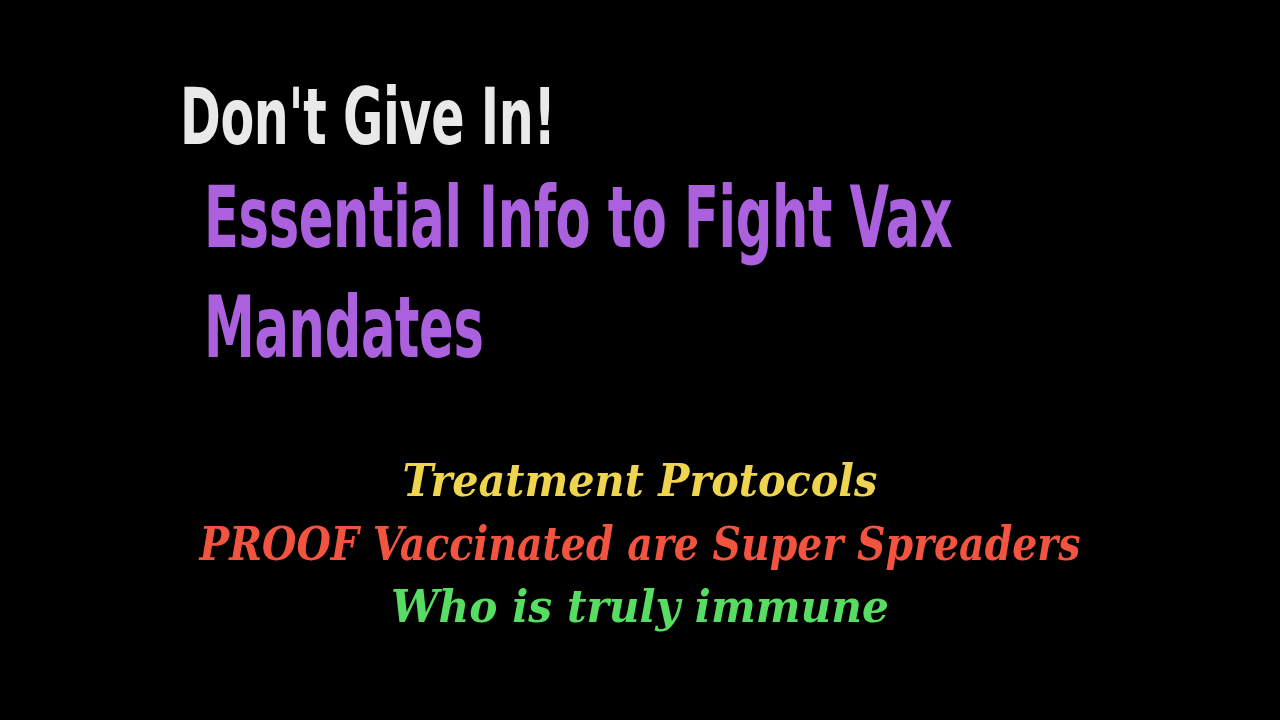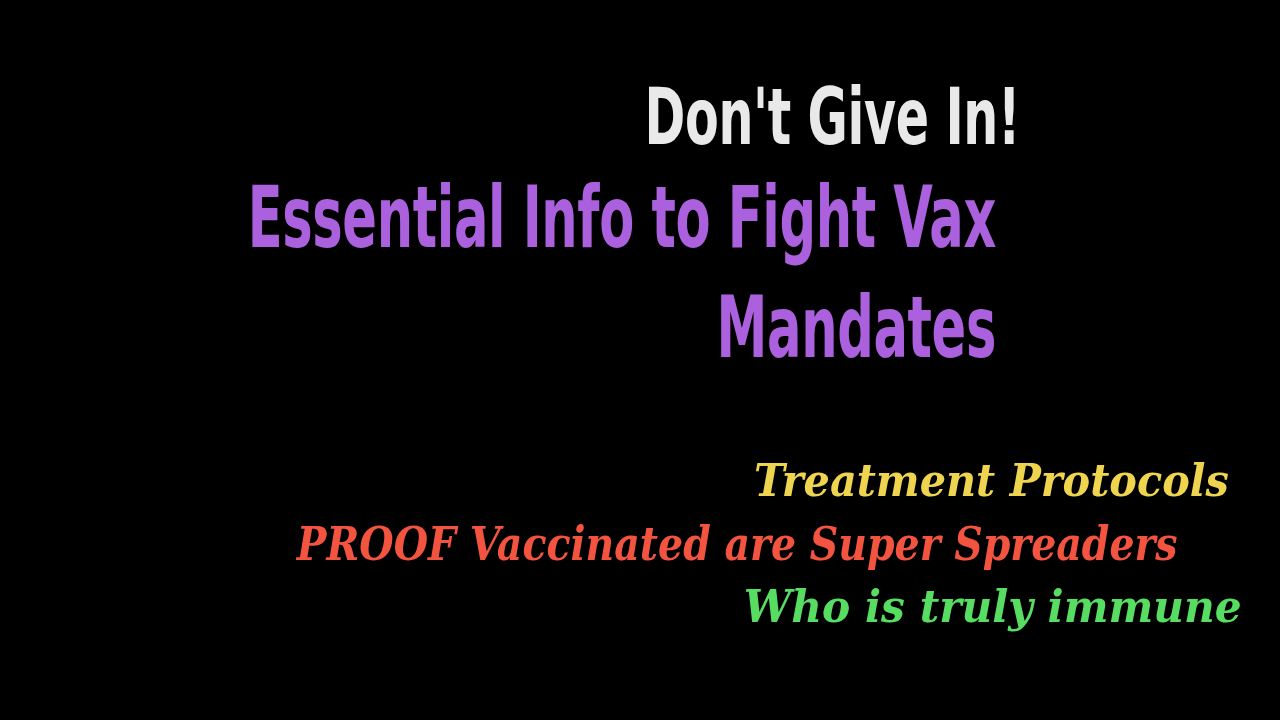--- a/index.html
+++ b/index.html
@@ -15,21 +15,21 @@
     overflow: hidden;
     font-family: "Liberation Sans", sans-serif;
   }
 
   
   .heading-block {
     position: absolute;
     left: 0;
     top: 78px;
     width: 1200px;
-    text-align: right;
+    text-align: left;
   }
 
   .headline {
     display: block;
     font-family: "DejaVu Sans", sans-serif;
     font-weight: 700;
     font-stretch: condensed;
     line-height: 1.0;
     letter-spacing: -0.5px;
     white-space: nowrap;
@@ -54,21 +54,21 @@
                  2px 2px 2px rgba(0,0,0,0.85);
     line-height: 1.28;
   }
 
   
   .subtitle-block {
     position: absolute;
     left: 0;
     top: 458px;
     width: 1280px;
-    text-align: right;
+    text-align: center;
   }
 
   .subline {
     display: block;
     font-family: "DejaVu Serif", "Liberation Serif", serif;
     font-weight: 700;
     font-style: italic;
     line-height: 1.0;
     white-space: nowrap;
     margin: 0 auto;

